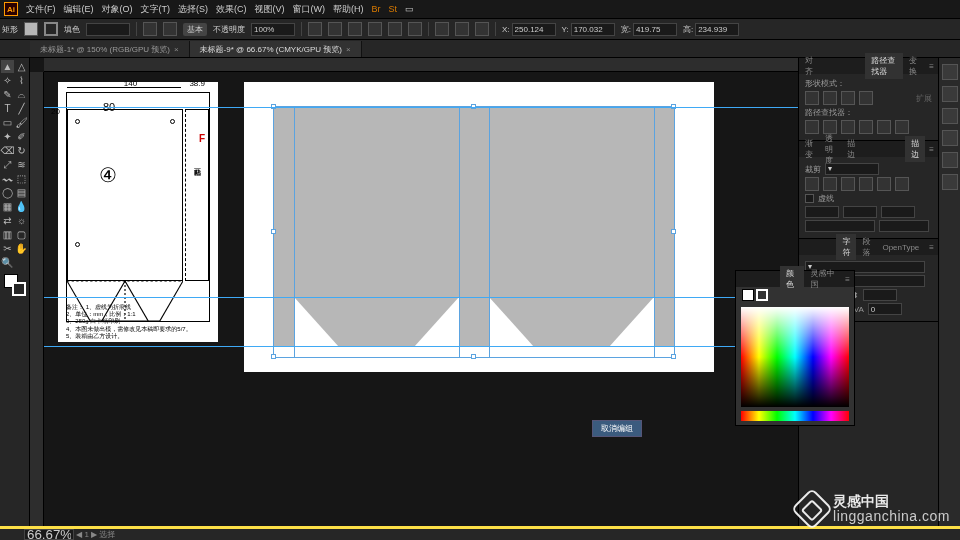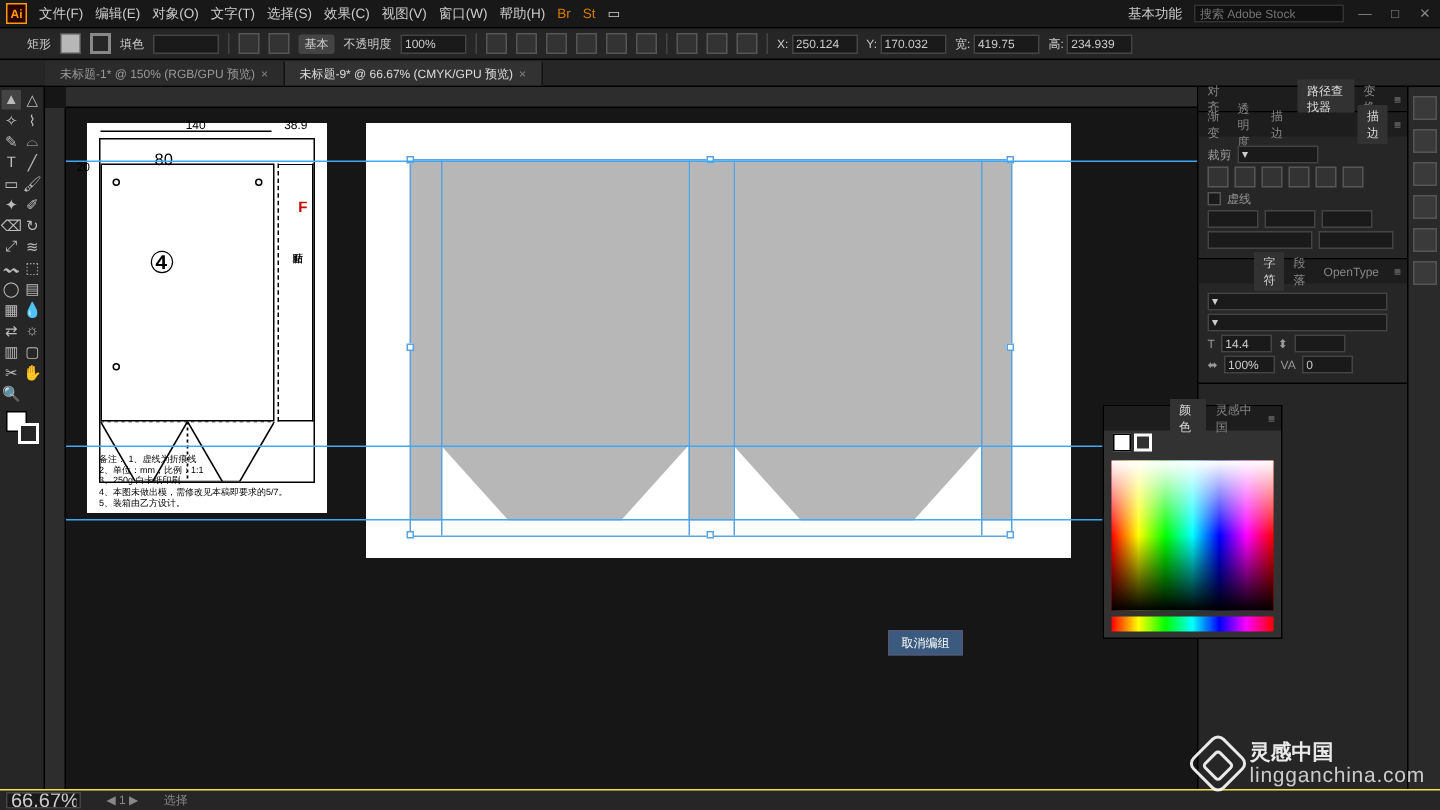--- a/index.html
+++ b/index.html
@@ -28,21 +28,21 @@
   
   .menubar { height: 18px; display:flex; align-items:center; background:#181818; padding:0 4px; gap:8px; }
   .ai-logo { width:14px; height:14px; background:#2b0000; border:1px solid #ff9a00; color:#ff9a00; font-weight:bold; font-size:8px; display:flex; align-items:center; justify-content:center; }
   .menu-item { color: var(--text); white-space:nowrap; }
   .menubar .right { margin-left:auto; display:flex; align-items:center; gap:8px; }
   .search-adobe { width:100px; height:12px; background:#111; border:1px solid #333; color:#666; padding:0 3px; font-size:8px; }
   .win-btn { width:12px; height:10px; color:#888; text-align:center; }
 
   
   .controlbar { height:22px; background:var(--bg2); border-top:1px solid #000; border-bottom:1px solid #000;
-    display:flex; align-items:center; padding:0 18px; gap:6px; font-size:8px; }
+    display:flex; align-items:center; padding:0 2px; gap:6px; font-size:8px; }
   .cb-icon { width:14px; height:14px; background:#333; border:1px solid #555; }
   .cb-sep { width:1px; height:14px; background:#444; }
   .cb-field { display:flex; align-items:center; gap:2px; }
   .cb-input { width:44px; height:13px; background:#1a1a1a; border:1px solid #444; color:#ccc; font-size:8px; padding:0 2px; }
 
   
   .doctabs { height:18px; background:var(--bg2); display:flex; align-items:flex-end; padding-left:30px; gap:0; border-bottom:1px solid #000;}
   .doctab { height:16px; padding:2px 10px; background:#2b2b2b; color:#999; border-right:1px solid #111; font-size:8px; display:flex; align-items:center; gap:4px;}
   .doctab.active { background:var(--bg3); color:#ddd; }
   .doctab .x { color:#888; font-size:8px; }
@@ -103,21 +103,21 @@
     background:
       linear-gradient(to bottom, rgba(255,255,255,1), rgba(255,255,255,0) 50%, rgba(0,0,0,0) 50%, rgba(0,0,0,1)),
       linear-gradient(to right, #ff0000, #ffff00, #00ff00, #00ffff, #0000ff, #ff00ff, #ff0000);
   }
   .color-bar { width:108px; height:10px; margin:0 auto 4px;
     background: linear-gradient(to right, #ff0000,#ffff00,#00ff00,#00ffff,#0000ff,#ff00ff,#ff0000);}
   .swatch-mini { display:flex; gap:2px; padding:2px 6px;}
   .sw { width:12px; height:12px; border:1px solid #000;}
 
   
-  .statusbar { height:14px; background:var(--bg2); border-top:1px solid #fde047; display:flex; align-items:center; padding:0 4px; gap:17px; font-size:8px; color:#888;}
+  .statusbar { height:14px; background:var(--bg2); border-top:3px solid #fde047; display:flex; align-items:center; padding:0 24px; gap:2px; font-size:8px; color:#888;}
   .zoom-box { width:50px; height:11px; background:#1a1a1a; border:1px solid #444; color:#ccc; padding:0 2px;}
 
   
   .watermark { position:absolute; right:10px; bottom:16px; display:flex; align-items:center; gap:6px; opacity:0.9; z-index:20; pointer-events:none;}
   .wm-logo { width:30px; height:30px; border:2px solid #fff; border-radius:6px; transform:rotate(45deg); position:relative;}
   .wm-logo::after { content:""; position:absolute; left:6px; top:6px; width:12px; height:12px; border:2px solid #fff; border-radius:3px;}
   .wm-text { color:#fff; font-size:14px; font-weight:bold; line-height:1;}
   .wm-sub { color:#ddd; font-size:14px; letter-spacing:0.5px;}
 </style>
 </head>
@@ -130,27 +130,20 @@
   <div class="menu-item">对象(O)</div>
   <div class="menu-item">文字(T)</div>
   <div class="menu-item">选择(S)</div>
   <div class="menu-item">效果(C)</div>
   <div class="menu-item">视图(V)</div>
   <div class="menu-item">窗口(W)</div>
   <div class="menu-item">帮助(H)</div>
   <div class="menu-item" style="color:#d97a00">Br</div>
   <div class="menu-item" style="color:#d97a00">St</div>
   <div class="menu-item">▭</div>
-  <div class="right">
-    <div class="menu-item">基本功能</div>
-    <input class="search-adobe" placeholder="搜索 Adobe Stock" style="">
-    <div class="win-btn">—</div>
-    <div class="win-btn">□</div>
-    <div class="win-btn">✕</div>
-  </div>
 </div>
 
 <div class="controlbar">
   <span>矩形</span>
   <div class="cb-icon" style="background:#b7b7b7"></div>
   <div class="cb-icon" style="background:var(--bg2);border:2px solid #888"></div>
   <span>填色</span>
   <input class="cb-input" value="" style="">
   <div class="cb-sep"></div>
   <div class="cb-icon"></div>
@@ -362,20 +355,39 @@
 
   <div class="right-side">
     <div class="panels">
 
       <div class="panel">
         <div class="panel-tabs">
           <div class="ptab">对齐</div>
           <div class="ptab active">路径查找器</div>
           <div class="ptab">变换</div>
           <div class="panel-title-btn">≡</div>
+        </div>
+        <div class="panel-body">
+          <div>形状模式：</div>
+          <div class="panel-row">
+            <div class="cb-icon"></div>
+            <div class="cb-icon"></div>
+            <div class="cb-icon"></div>
+            <div class="cb-icon"></div>
+            <span style="margin-left:auto;color:#666">扩展</span>
+          </div>
+          <div>路径查找器：</div>
+          <div class="panel-row">
+            <div class="cb-icon"></div>
+            <div class="cb-icon"></div>
+            <div class="cb-icon"></div>
+            <div class="cb-icon"></div>
+            <div class="cb-icon"></div>
+            <div class="cb-icon"></div>
+          </div>
         </div>
       </div>
 
       <div class="panel">
         <div class="panel-tabs">
           <div class="ptab">渐变</div>
           <div class="ptab">透明度</div>
           <div class="ptab">描边</div>
           <div class="ptab active">描边</div>
           <div class="panel-title-btn">≡</div>

